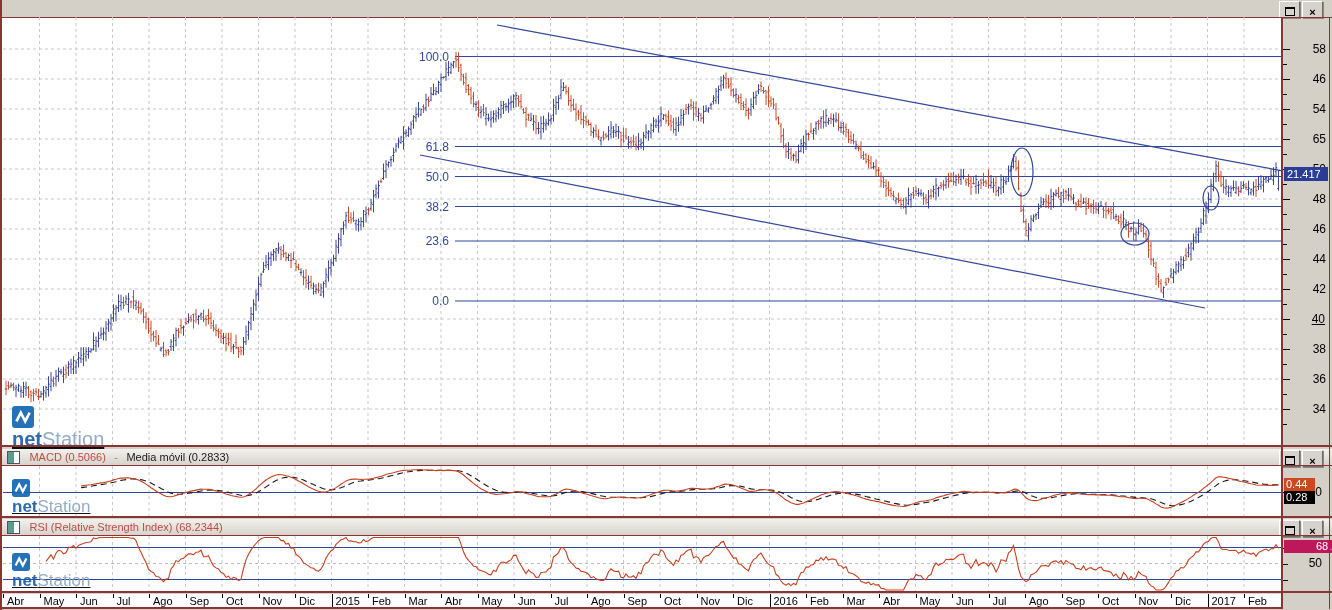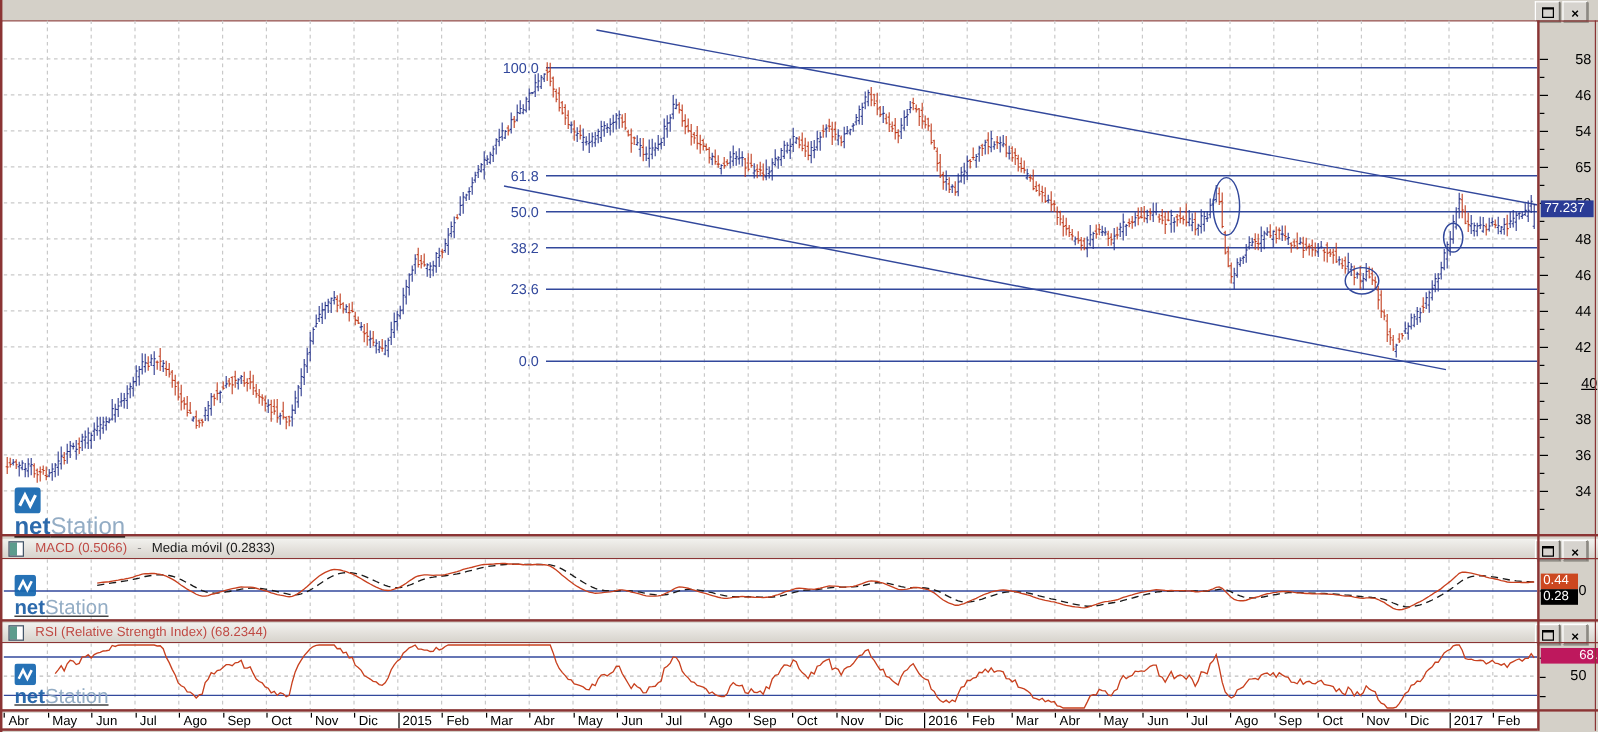--- a/index.html
+++ b/index.html
@@ -140,32 +140,32 @@
       <div class="tick" style="left: 0px; top: 227px; width: 4px; height: 1px;"></div>
       <div class="axlabel" style="left: 3px; top: 205px; width: 40px;">46</div>
       <div class="tick" style="left: 0px; top: 242px; width: 7px; height: 1px;"></div>
       <div class="tick" style="left: 0px; top: 257px; width: 4px; height: 1px;"></div>
       <div class="axlabel" style="left: 3px; top: 235px; width: 40px;">44</div>
       <div class="tick" style="left: 0px; top: 272px; width: 7px; height: 1px;"></div>
       <div class="tick" style="left: 0px; top: 287px; width: 4px; height: 1px;"></div>
       <div class="axlabel" style="left: 3px; top: 265px; width: 40px;">42</div>
       <div class="tick" style="left: 0px; top: 302px; width: 7px; height: 1px;"></div>
       <div class="tick" style="left: 0px; top: 317px; width: 4px; height: 1px;"></div>
-      <div class="axlabel" style="left: 8px; top: 295px; width: 40px; text-decoration: underline;">40</div>
+      <div class="axlabel" style="left: 2px; top: 295px; width: 40px; text-decoration: underline;">40</div>
       <div class="tick" style="left: 0px; top: 332px; width: 7px; height: 1px;"></div>
       <div class="tick" style="left: 0px; top: 347px; width: 4px; height: 1px;"></div>
       <div class="axlabel" style="left: 3px; top: 325px; width: 40px;">38</div>
       <div class="tick" style="left: 0px; top: 362px; width: 7px; height: 1px;"></div>
       <div class="tick" style="left: 0px; top: 377px; width: 4px; height: 1px;"></div>
       <div class="axlabel" style="left: 3px; top: 355px; width: 40px;">36</div>
       <div class="tick" style="left: 0px; top: 392px; width: 7px; height: 1px;"></div>
       <div class="tick" style="left: 0px; top: 407px; width: 4px; height: 1px;"></div>
       <div class="axlabel" style="left: 3px; top: 385px; width: 40px;">34</div>
     </div>
-  <div class="pbadge" style="left:1284px;top:167px;width:41px;height:14px;">77.237</div>
+  <div class="pbadge" style="left:1284px;top:167px;width:41px;height:14px;">21.417</div>
   <div class="wm wm-lg" style="left:12px;top:406px;">
     <span class="wmlogo"><svg style="position:static" width="22" height="22" viewBox="0 0 20 20">
           <rect x="0" y="0" width="20" height="20" rx="3" fill="#1467b0"></rect>
           <path d="M4 14 L8 6 L12 14 L16 6" stroke="#fff" stroke-width="2.4" fill="none"></path>
         </svg></span><span class="wmnet">net</span><span class="wmsta">Station</span>
   </div>
   <div class="mline" style="left:0;top:445px;width:1332px;height:2px;"></div>
 
   <div class="titlebar" style="top:449px;">
     <span class="tbicon"></span>

